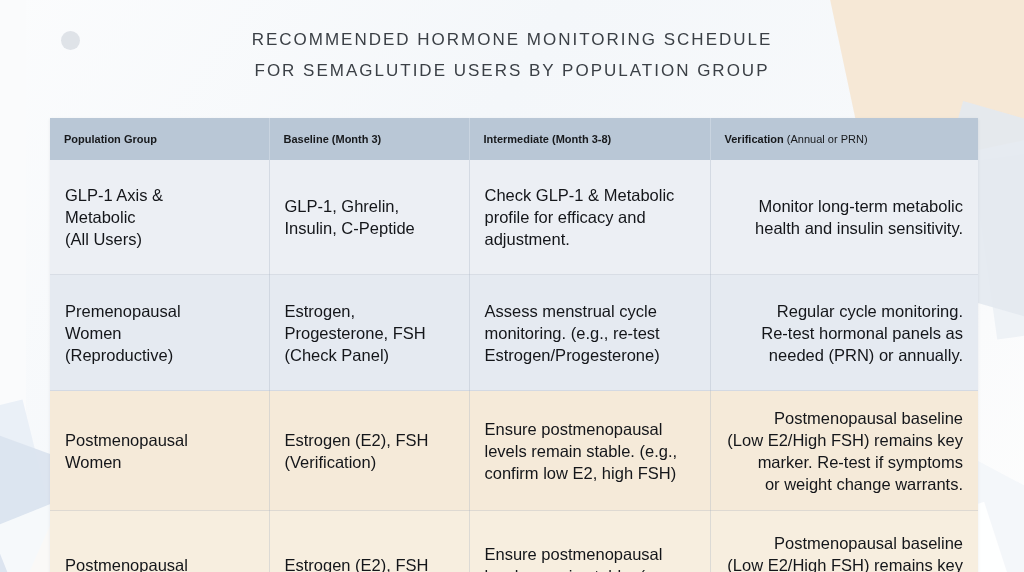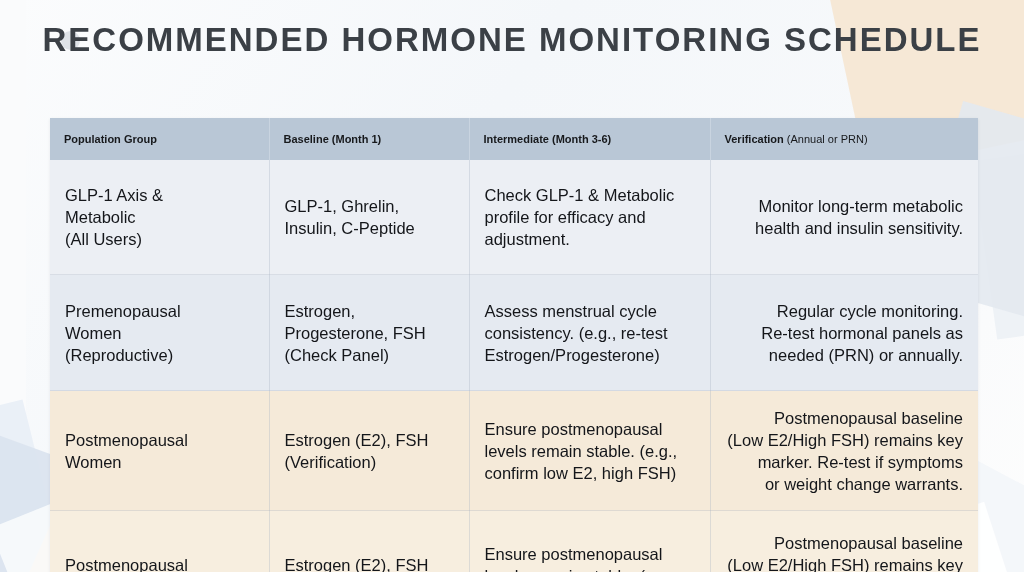--- a/index.html
+++ b/index.html
@@ -134,22 +134,22 @@
   
   #title-block {
     position: absolute;
     left: 0;
     top: 24px;
     width: 1024px;
     text-align: center;
     z-index: 5;
   }
   .title-line {
-    font-size: 33px;
-    font-weight: bold;
+    font-size: 17px;
+    font-weight: normal;
     letter-spacing: 2.0px;
     color: #3b4046;
     line-height: 31px;
     white-space: nowrap;
   }
 
   
   #schedule-table {
     position: absolute;
     left: 50px;
@@ -219,34 +219,35 @@
   <div class="deco" id="deco-blue-bottomleft2"></div>
   <div class="deco" id="deco-blue-bottomleft"></div>
   <div class="deco" id="deco-tan-bottomleft"></div>
   <div class="deco" id="deco-white-bottomleft"></div>
   <div class="deco" id="deco-bottomright-wedge"></div>
   <div class="deco" id="deco-bottomright-wedge2"></div>
   <div class="deco" id="deco-circle-topleft"></div>
 
   <div id="title-block">
     <div class="title-line">RECOMMENDED HORMONE MONITORING SCHEDULE</div>
+    <div class="title-line">FOR SEMAGLUTIDE USERS BY POPULATION GROUP</div>
   </div>
 
   <table id="schedule-table">
     <colgroup>
       <col class="c1">
         <col class="c2">
         <col class="c3">
         <col class="c4">
     </colgroup>
     <thead>
       <tr>
         <th><span>Population Group</span><span class="subtle"></span></th>
-        <th><span>Baseline (Month 1)</span><span class="subtle"></span></th>
-        <th><span>Intermediate (Month 3-6)</span><span class="subtle"></span></th>
+        <th><span>Baseline (Month 3)</span><span class="subtle"></span></th>
+        <th><span>Intermediate (Month 3-8)</span><span class="subtle"></span></th>
         <th><span>Verification</span><span class="subtle"> (Annual or PRN)</span></th>
       </tr>
     </thead>
     <tbody>
       <tr class="row-blue r1">
         <td>
             <span class="cell-text">GLP-1 Axis &amp;
 Metabolic
 (All Users)</span>
           </td>
@@ -270,21 +271,21 @@
 Women
 (Reproductive)</span>
           </td>
         <td>
             <span class="cell-text">Estrogen,
 Progesterone, FSH
 (Check Panel)</span>
           </td>
         <td>
             <span class="cell-text">Assess menstrual cycle
-consistency. (e.g., re-test
+monitoring. (e.g., re-test
 Estrogen/Progesterone)</span>
           </td>
         <td>
             <span class="cell-text">Regular cycle monitoring.
 Re-test hormonal panels as
 needed (PRN) or annually.</span>
           </td>
       </tr>
       <tr class="row-cream r3">
         <td>

